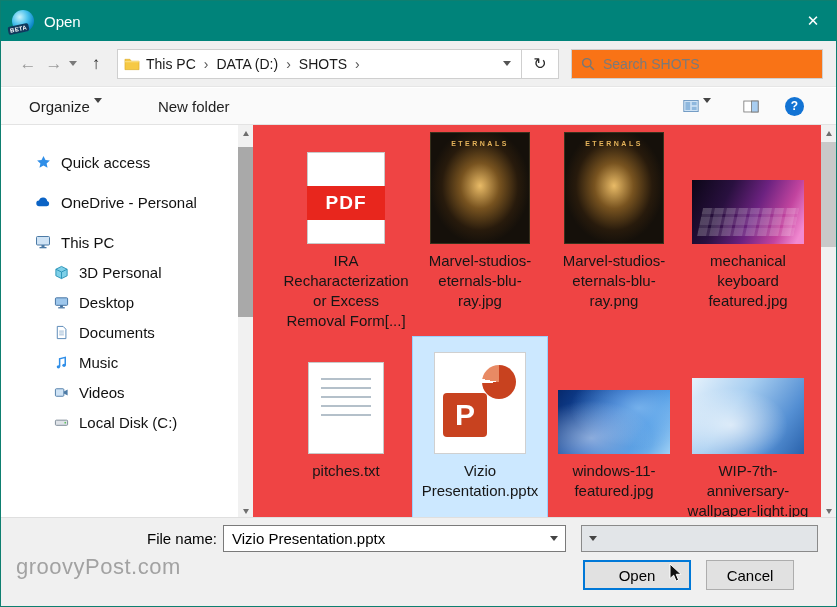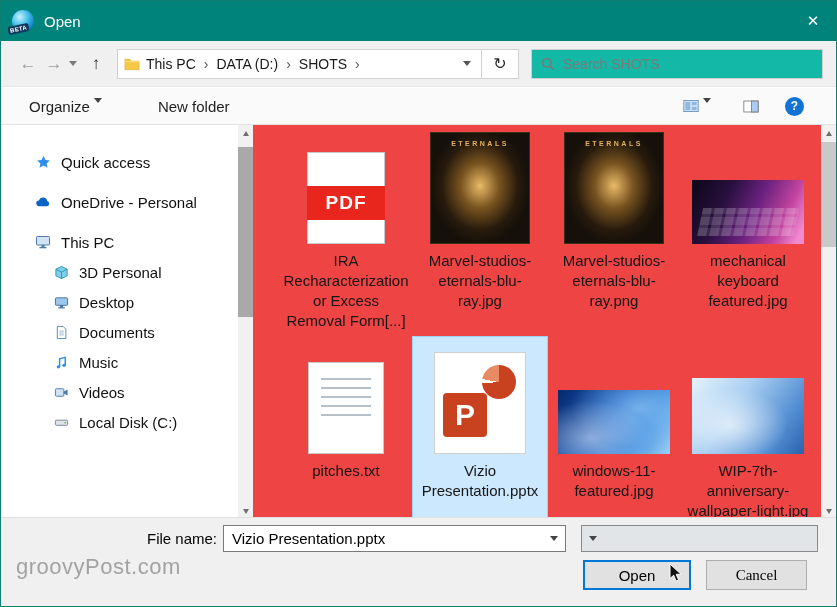--- a/index.html
+++ b/index.html
@@ -19,21 +19,21 @@
   .navbar { position:absolute; top:40px; left:0; right:0; height:46px; background:#f0f0f0; border-bottom:1px solid #e6e6e6; display:flex; align-items:center; padding:0 13px 0 14px; }
   .navglyph { font-size:17px; width:26px; text-align:center; flex:0 0 auto; }
   .dim { color:#9a9a9a; }
   .dark { color:#2b2b2b; }
   .smallcaret { width:0;height:0;border-left:4px solid transparent;border-right:4px solid transparent;border-top:5px solid #7a7a7a; margin:0 6px 0 2px; flex:0 0 auto;}
   .addr { flex:1 1 auto; height:30px; background:#fff; border:1px solid #cfcfcf; display:flex; align-items:center; padding:0 6px; margin-left:8px; min-width:0; }
   .crumb { font-size:14px; color:#1a1a1a; padding:0 6px; white-space:nowrap; }
   .crumbsep { font-size:14px; color:#555; padding:0 2px; }
   .addrcaret { margin-left:auto; width:0;height:0;border-left:4px solid transparent;border-right:4px solid transparent;border-top:5px solid #555; margin-right:4px;}
   .refreshbtn { width:37px; height:30px; background:#fff; border:1px solid #cfcfcf; border-left:none; display:flex; align-items:center; justify-content:center; font-size:16px; color:#2b2b2b; flex:0 0 auto; }
-  .search { width:292px; height:30px; background:#14b8a6; border:1px solid #cfcfcf; margin-left:12px; display:flex; align-items:center; padding:0 8px; gap:7px; flex:0 0 auto; }
+  .search { width:252px; height:30px; background:#f97316; border:1px solid #cfcfcf; margin-left:12px; display:flex; align-items:center; padding:0 8px; gap:7px; flex:0 0 auto; }
   .search input { border:none; outline:none; flex:1; font-size:14px; font-family:"Liberation Sans",sans-serif; color:#333; min-width:0; background:transparent; }
   .search input::placeholder { color:#7a7a7a; }
 
   
   .cmdbar { position:absolute; top:87px; left:0; right:0; height:37px; background:#fafafa; border-bottom:1px solid #e3e3e3; display:flex; align-items:center; font-size:15px; color:#1f1f1f; }
   .cmditem { display:flex; gap:4px; padding:0 6px; }
   .organize { margin-left:22px; }
   .newfolder { margin-left:44px; }
   .caret-down { width:0;height:0;border-left:4px solid transparent;border-right:4px solid transparent;border-top:5px solid #444; }
   .cmdright { margin-left:auto; display:flex; align-items:center; gap:20px; margin-right:32px; }
@@ -93,21 +93,21 @@
   
   .footer { position:absolute; left:0; right:0; bottom:0; height:89px; background:#f0f0f0; border-top:1px solid #dfdfdf; }
   .fnlabel { position:absolute; top:12px; left:0; width:216px; text-align:right; font-size:15px; color:#000; }
   .fncombo { position:absolute; top:7px; left:222px; width:343px; height:27px; background:#fff; border:1px solid #7a7a7a; display:flex; align-items:center; }
   .fncombo input { flex:1; border:none; outline:none; font-size:15px; font-family:"Liberation Sans",sans-serif; padding:0 8px; color:#000; min-width:0; background:transparent; }
   .combocaret { width:22px; display:flex; align-items:center; justify-content:center; align-self:stretch; }
   .ftcombo { position:absolute; top:7px; left:580px; width:237px; height:27px; background:#e2e5e8; border:1px solid #8a8a8a; display:flex; align-items:center; }
   .ftcombo .ftval { flex:1; font-size:15px; padding:0 9px; color:#000; white-space:nowrap; }
   .btn { position:absolute; top:42px; height:30px; font-size:15px; display:flex; align-items:center; justify-content:center; background:#e1e1e1; color:#000; }
   .openbtn { left:582px; width:108px; border:2px solid #0078d7; }
-  .cancelbtn { left:705px; width:101px; border:1px solid #adadad;font-family:Liberation Serif, serif; }
+  .cancelbtn { left:705px; width:88px; border:1px solid #adadad; }
   .watermark { position:absolute; left:15px; top:36px; font-size:22px; color:#8f8f8f; opacity:.8; letter-spacing:.5px; }
   .cursor { position:absolute; left:668px; top:562px; z-index:10; }
 </style>
 </head>
 <body>
 
 <div class="dialog">
 
   <div class="titlebar">
     <div class="elogo">

